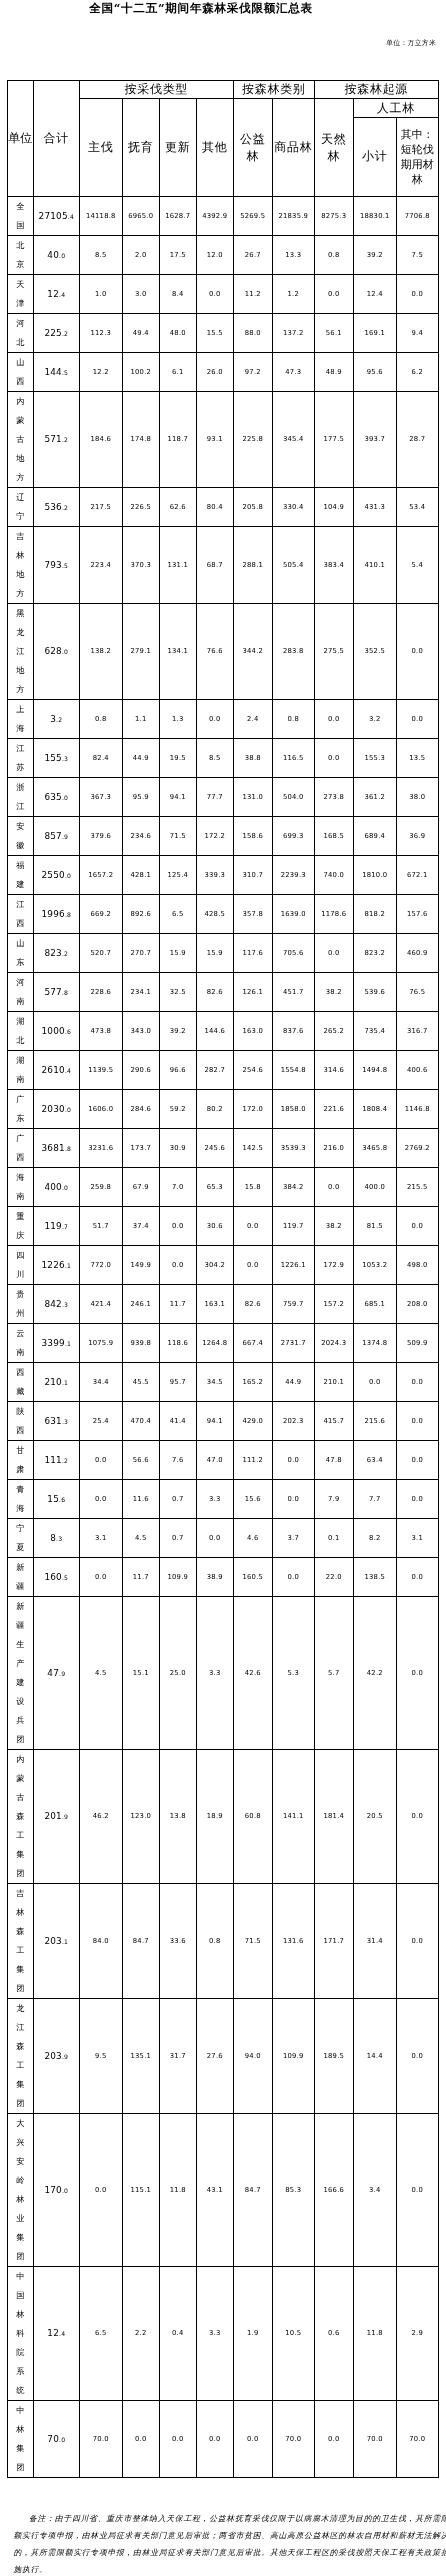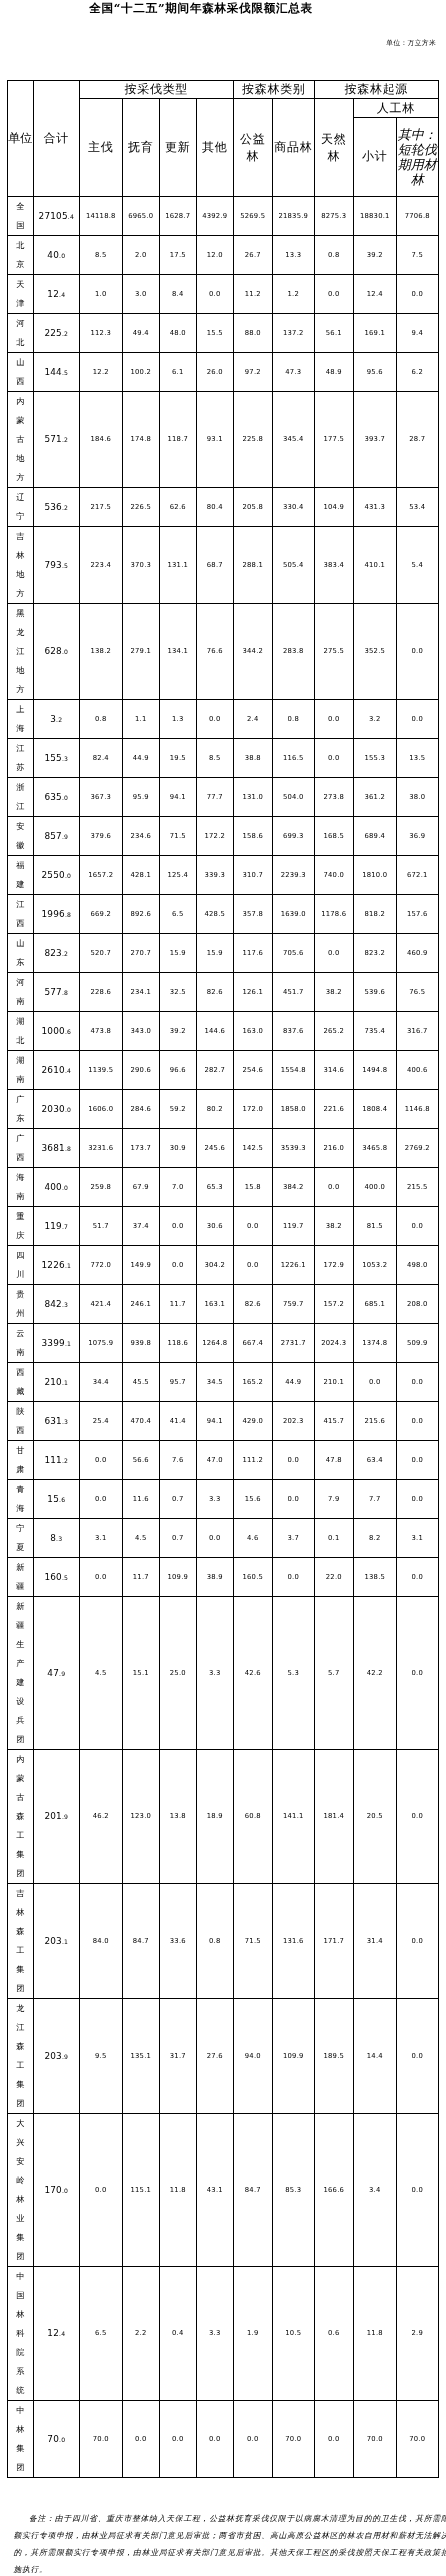--- a/index.html
+++ b/index.html
@@ -32,22 +32,21 @@
   tr.h1{height:18.4px;}
   tr.h2{height:18.4px;}
   tr.h3{height:79px;}
   th.vlabel{
     word-break:break-all;line-height:20.4px;
     padding:0 8.9px;letter-spacing:0;
   }
   th.wrap{
     text-align:left;word-break:break-all;
     padding:0 7.5px;line-height:15px;letter-spacing:0;
-    font-size:13px;
-    font-style:italic;
+    font-size:11px;
   }
   tbody td{font-size:6.8px;letter-spacing:0.2px;}
   td.unit-cell{padding:0;}
   td.unit-cell .uchar{
     line-height:19px;font-size:8.2px;letter-spacing:0;
   }
   td.total-cell .ni{font-size:8.9px;}
   td.total-cell .nd{font-size:6.1px;}
   .footnote{
     position:absolute;top:2502px;left:5.4px;width:436px;margin:8px;

